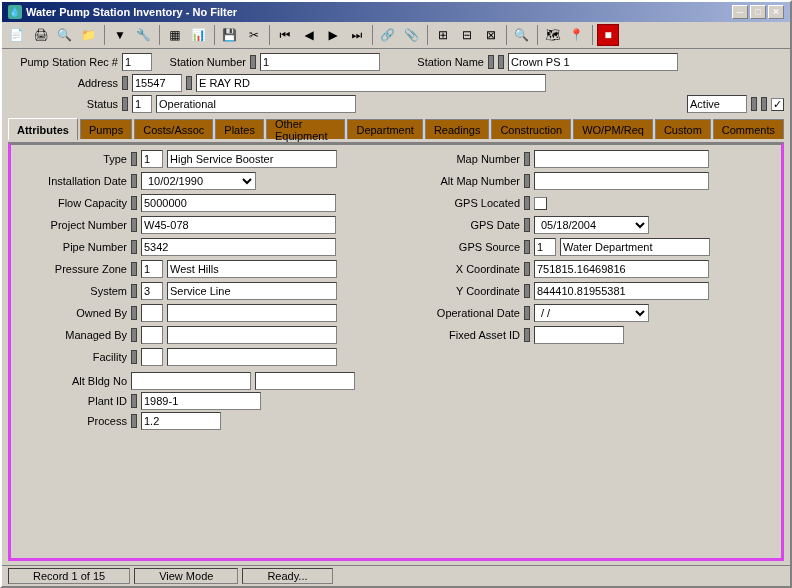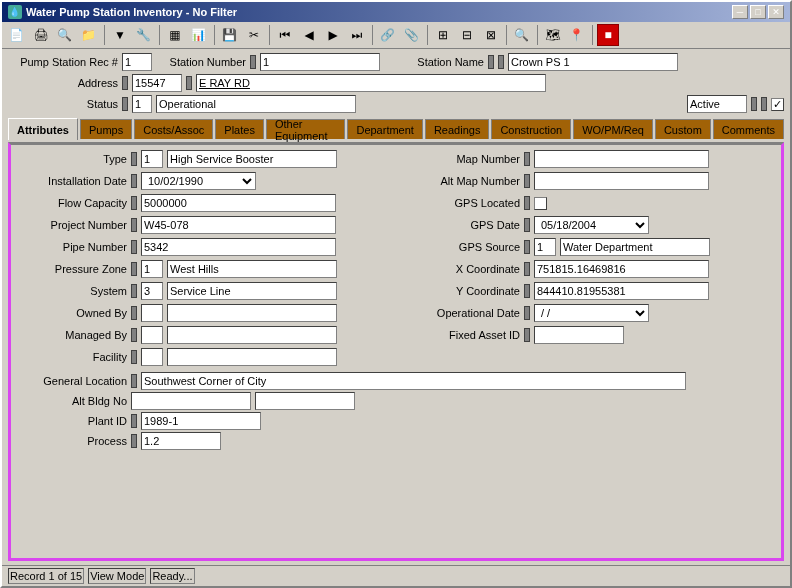--- a/index.html
+++ b/index.html
@@ -161,21 +161,21 @@
       border-top: 1px solid #808080;
       padding: 2px 6px;
       display: flex;
       gap: 4px;
       align-items: center;
     }
     .status-panel {
       border: 1px solid #808080;
       border-top-color: #404040;
       border-left-color: #404040;
-      padding: 1px 1px;
+      padding: 1px 24px;
       background: #d4d0c8;
       font-size: 11px;
     }
 
     .active-group {
       display: flex; align-items: center; gap: 4px; margin-left: auto;
     }
 
     .checkbox-win {
       width: 13px; height: 13px;
@@ -251,21 +251,21 @@
       <div class="field-marker"></div>
       <div class="field-marker"></div>
       <input type="text" style="width: 170px;" value="Crown PS 1">
     </div>
 
     <div class="form-row">
       <span class="label" style="width:110px;">Address</span>
       <div class="field-marker"></div>
       <input type="text" style="width: 50px;" value="15547">
       <div class="field-marker"></div>
-      <input type="text" style="width: 350px; text-decoration: underline;" value="E RAY RD">
+      <input type="text" style="width: 350px;" value="E RAY RD">
     </div>
 
     <div class="form-row">
       <span class="label" style="width:110px;">Status</span>
       <div class="field-marker"></div>
       <input type="text" style="width: 20px;" value="1">
       <input type="text" style="width: 200px;" value="Operational">
       <div class="active-group" style="margin-left:auto;">
         <input type="text" style="width: 60px;" value="Active">
         <div class="field-marker"></div>
@@ -421,25 +421,20 @@
           <div class="attr-row">
             <span class="attr-label-right">Fixed Asset ID</span>
             <div class="field-marker"></div>
             <input type="text" style="width: 90px;" value="">
           </div>
 
         </div>
       </div>
 
       <div style="margin-top:4px;">
-        <div class="attr-row">
-          <span class="attr-label">General Location</span>
-          <div class="field-marker"></div>
-          <input type="text" style="width: 545px;" value="Southwest Corner of City">
-        </div>
         <div class="attr-row">
           <span class="attr-label">Alt Bldg No</span>
           <input type="text" style="width: 120px;" value="">
           <input type="text" style="width: 100px;" value="">
         </div>
         <div class="attr-row">
           <span class="attr-label">Plant ID</span>
           <div class="field-marker"></div>
           <input type="text" style="width: 120px;" value="1989-1">
         </div>

